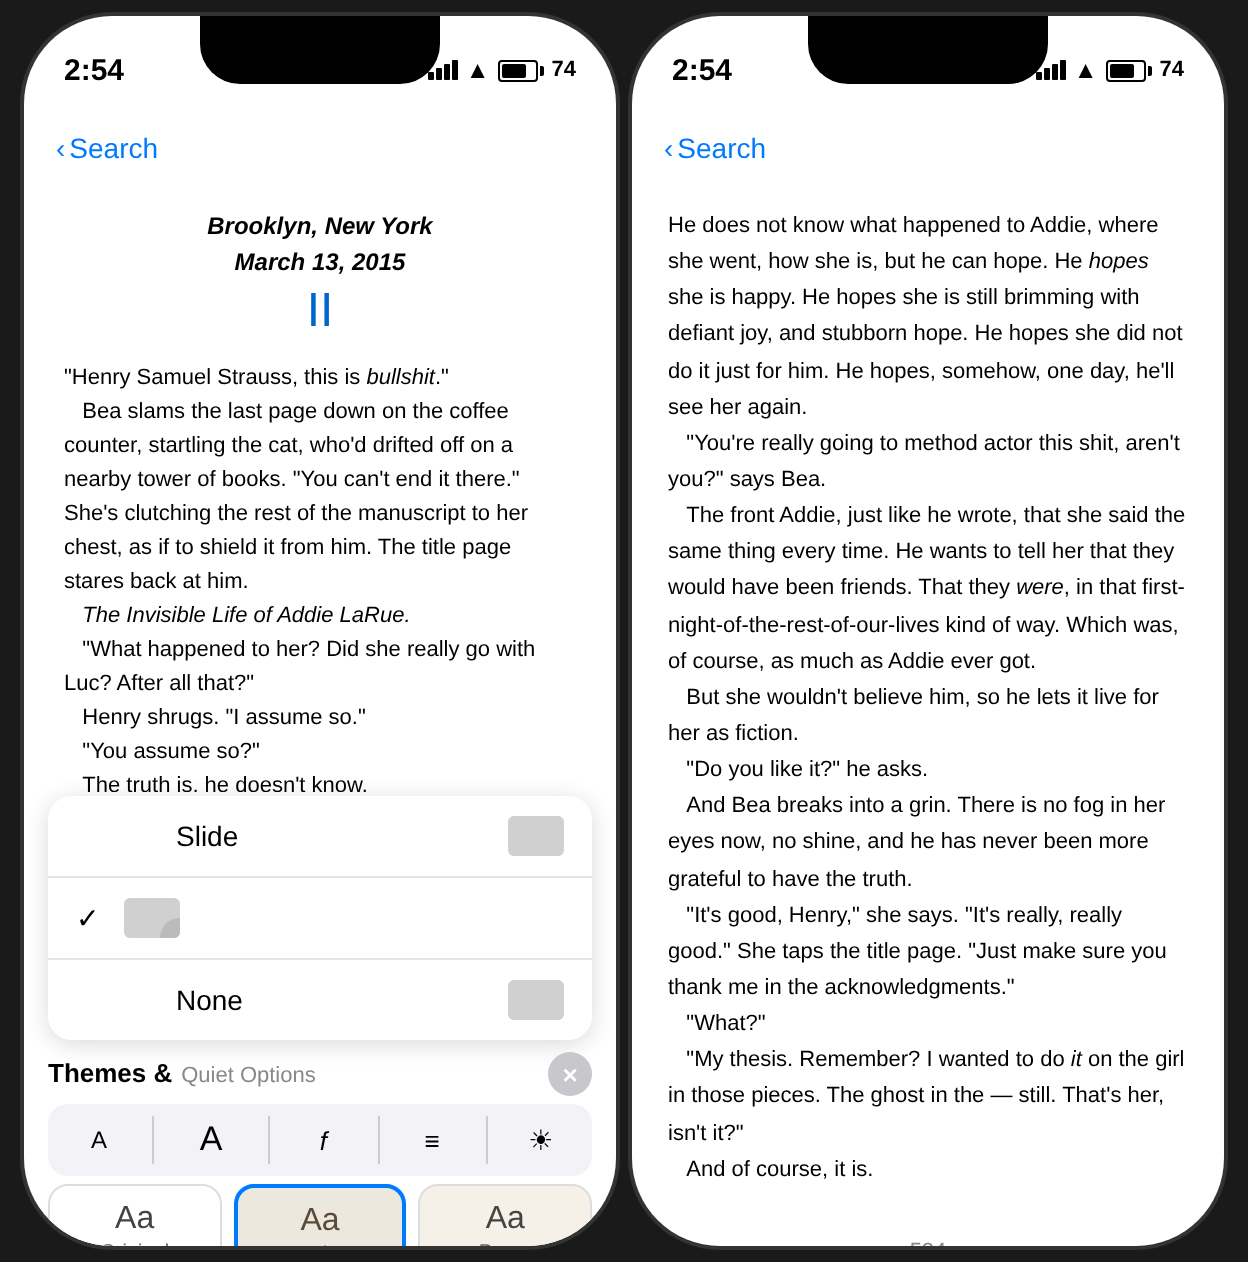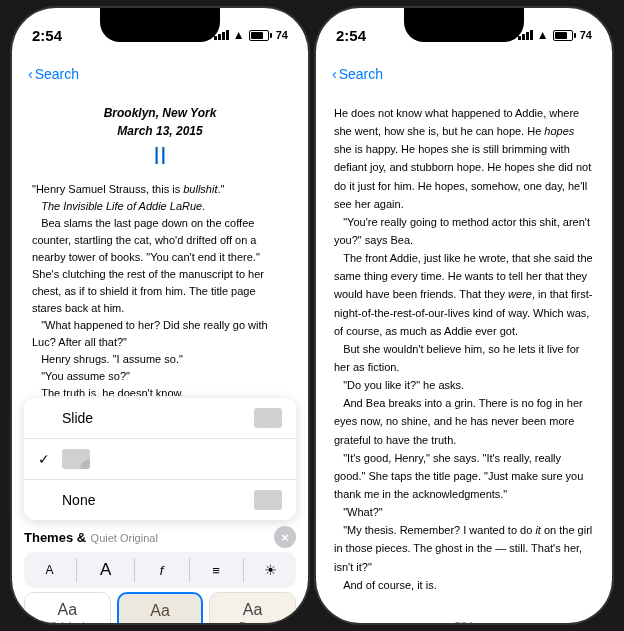--- a/index.html
+++ b/index.html
@@ -146,20 +146,21 @@
 
     .transition-check {
       color: #000;
       font-size: 14px;
       width: 16px;
     }
 
     .transition-label {
       flex: 1;
       font-size: 14px;
+      margin-left: 26px;
     }
 
     .transition-icon {
       width: 28px;
       height: 20px;
       background: #e0e0e0;
       border-radius: 3px;
       display: flex;
       align-items: center;
       justify-content: center;
@@ -383,22 +384,22 @@
     <div class="book-content">
       <div class="book-header">
         <div class="book-location">
           <span>Brooklyn, New York</span><br>
           <span>March 13, 2015</span>
         </div>
         <div class="book-chapter">II</div>
       </div>
       <div class="book-text">
         <p>"Henry Samuel Strauss, this is <em>bullshit</em>."</p>
+        <p>&nbsp;&nbsp;&nbsp;Bea slams the last page down on the coffee counter, startling the cat, who'd drifted off on a nearby tower of books. "You can't end it there." She's clutching the rest of the manuscript to her chest, as if to shield it from him. The title page stares back at him.</p>
         <p>&nbsp;&nbsp;&nbsp;<em>The Invisible Life of Addie LaRue.</em></p>
-        <p>&nbsp;&nbsp;&nbsp;Bea slams the last page down on the coffee counter, startling the cat, who'd drifted off on a nearby tower of books. "You can't end it there." She's clutching the rest of the manuscript to her chest, as if to shield it from him. The title page stares back at him.</p>
         <p>&nbsp;&nbsp;&nbsp;"What happened to her? Did she really go with Luc? After all that?"</p>
         <p>&nbsp;&nbsp;&nbsp;Henry shrugs. "I assume so."</p>
         <p>&nbsp;&nbsp;&nbsp;"You assume so?"</p>
         <p>&nbsp;&nbsp;&nbsp;The truth is, he doesn't know.</p>
       </div>
     </div>
 
     <div class="transition-menu">
       <div class="transition-item">
         <span class="transition-check"></span>
@@ -415,21 +416,21 @@
         <span class="transition-check"></span>
         <span class="transition-label">None</span>
         <div class="transition-icon" style="background:#d0d0d0; border-radius:3px; width:28px; height:20px;"></div>
       </div>
     </div>
 
     <div class="themes-section">
       <div class="themes-header">
         <div>
           <span style="font-size:13px; font-weight:600;">Themes &amp;</span>
-          <span style="font-size:11px; color:#888;">Quiet Original</span>
+          <span style="font-size:11px; color:#888;">Quiet Options</span>
         </div>
         <div class="close-btn">×</div>
       </div>
     </div>
 
     <div class="font-toolbar">
       <span class="font-btn" style="font-size:12px;">A</span>
       <div class="font-divider"></div>
       <span class="font-btn font-btn-large">A</span>
       <div class="font-divider"></div>

